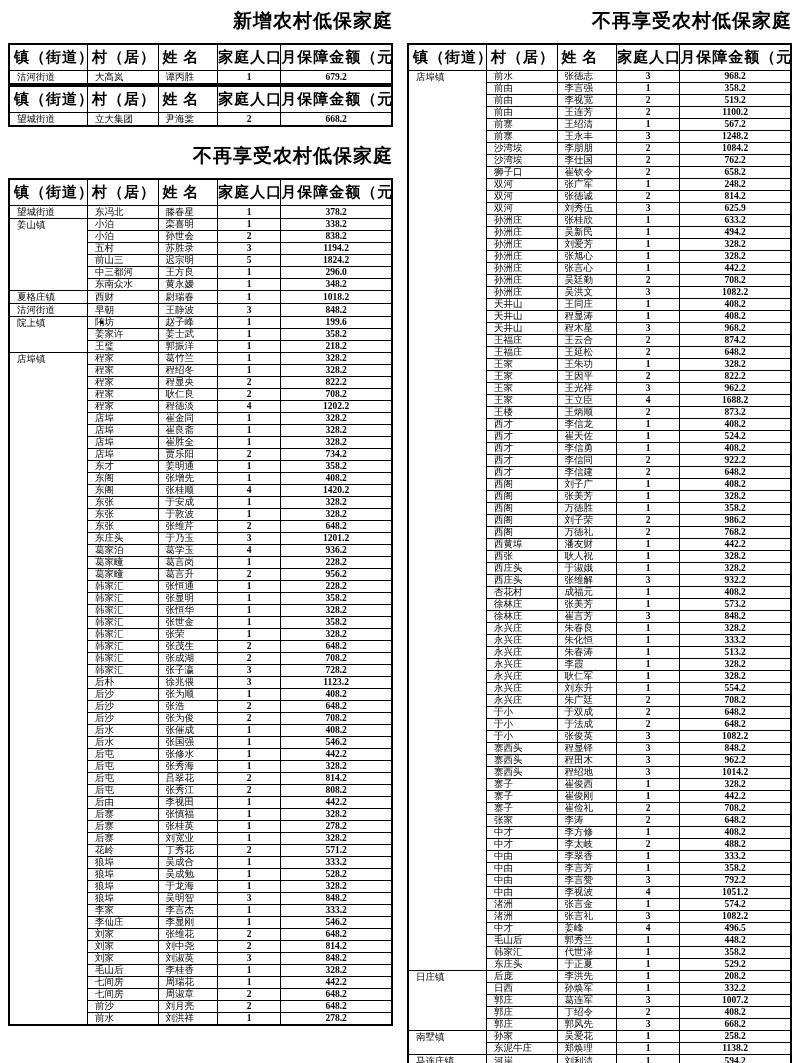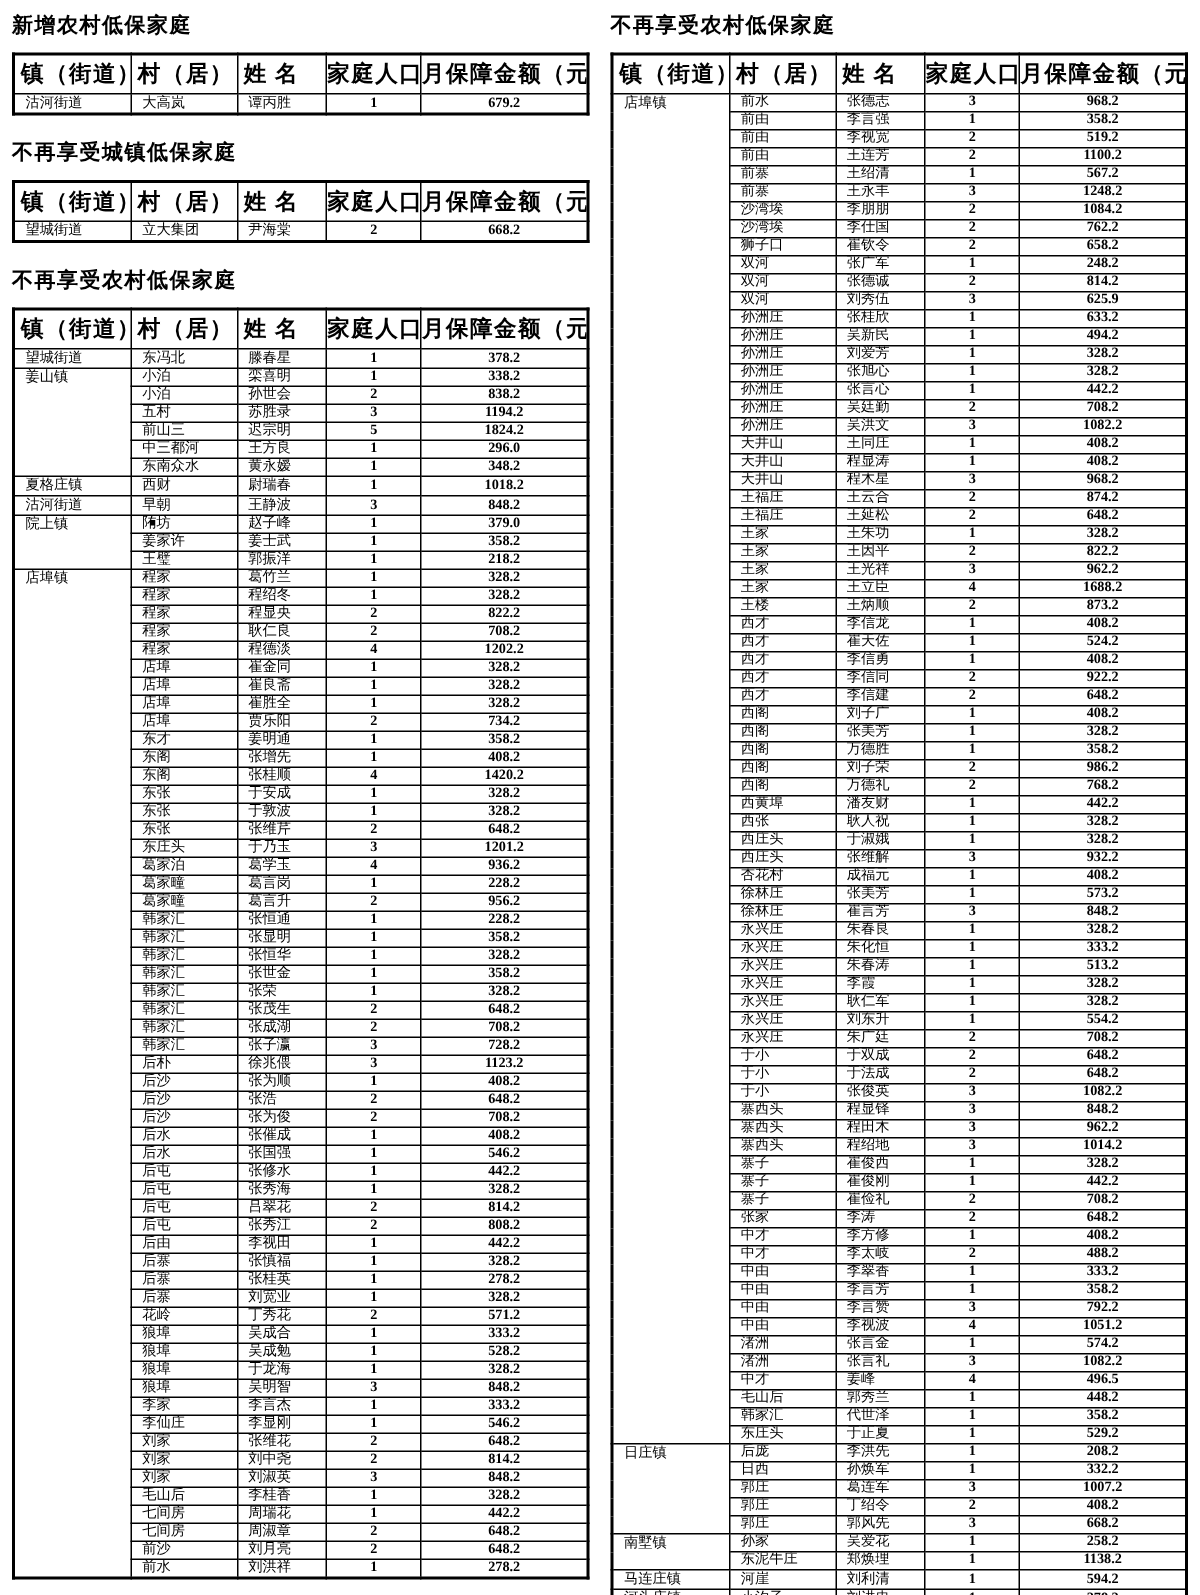--- a/index.html
+++ b/index.html
@@ -1,20 +1,20 @@
 <!DOCTYPE html>
 <html><head>
 <meta charset="utf-8">
 <style>
   html,body{margin:0;padding:0;background:#fff;color:#000;}
   body{width:800px;font-family:"Liberation Serif","DejaVu Serif",serif;}
   .page{display:flex;gap:14px;padding:4px 8px 8px 8px;box-sizing:border-box;width:800px;}
   .col{flex:1;min-width:0;}
   .tbl-title{font-family:"DejaVu Sans","Liberation Sans",sans-serif;font-weight:bold;
-    font-size:14px;text-align:left;margin:4px 0 9px 0;letter-spacing:1px;}
+    font-size:19px;text-align:right;margin:4px 0 9px 0;letter-spacing:1px;}
   .title-gap{margin-top:16px;}
   table{border-collapse:collapse;width:100%;border:2px solid #000;table-layout:fixed;}
   th,td{border:1px solid #000;overflow:hidden;white-space:nowrap;}
   th{font-size:15px;font-weight:bold;padding:3px 0 3px 4px;text-align:left;letter-spacing:1px;}
   th.c3,th.c4{text-align:left;padding-left:0;}
   td{font-size:9.5px;line-height:10.8px;height:11px;padding:0 0 0 7px;}
   td.num{text-align:center;padding:0;font-weight:bold;}
   td.town{vertical-align:top;padding-top:1px;}
   .c0{width:20%;} .c1{width:18%;} .c2{width:15%;} .c3{width:17%;} .c4{width:30%;}
 </style>
@@ -38,21 +38,20 @@
           <tr>
             <td class="c0 town" rowspan="1">沽河街道</td>
             <td class="c1">大高岚</td>
             <td class="c2">谭丙胜</td>
             <td class="c3 num">1</td>
             <td class="c4 num">679.2</td>
           </tr>
         </tbody>
       </table>
 
-    <div class="tbl-title title-gap">不再享受城镇低保家庭</div>
     <table>
         <thead>
           <tr>
             <th class="c0">镇（街道）</th>
             <th class="c1">村（居）</th>
             <th class="c2">姓 名</th>
             <th class="c3">家庭人口</th>
             <th class="c4">月保障金额（元）</th>
           </tr>
         </thead>
@@ -135,21 +134,21 @@
             <td class="c1">早朝</td>
             <td class="c2">王静波</td>
             <td class="c3 num">3</td>
             <td class="c4 num">848.2</td>
           </tr>
           <tr>
             <td class="c0 town" rowspan="3">院上镇</td>
             <td class="c1">陏坊</td>
             <td class="c2">赵子峰</td>
             <td class="c3 num">1</td>
-            <td class="c4 num">379.0</td>
+            <td class="c4 num">199.6</td>
           </tr>
           <tr>
             <td class="c1">姜家许</td>
             <td class="c2">姜士武</td>
             <td class="c3 num">1</td>
             <td class="c4 num">358.2</td>
           </tr>
           <tr>
             <td class="c1">王璧</td>
             <td class="c2">郭振洋</td>

